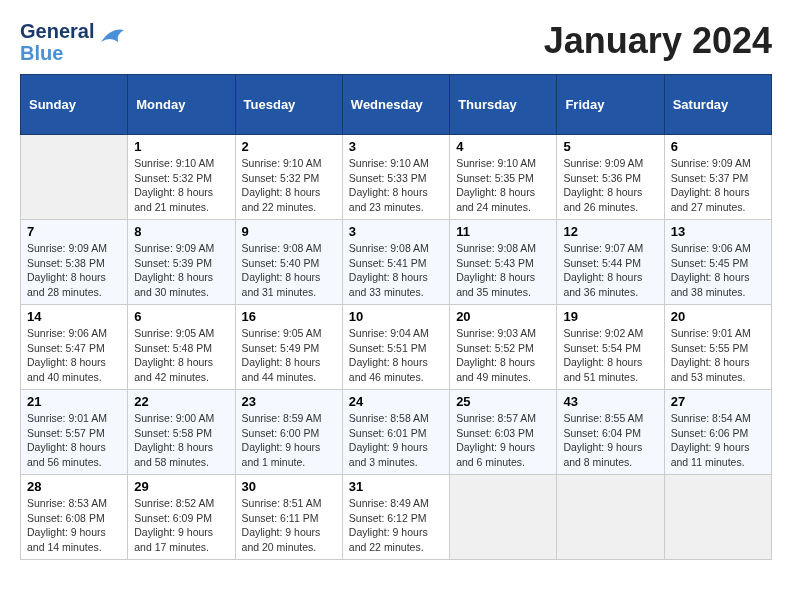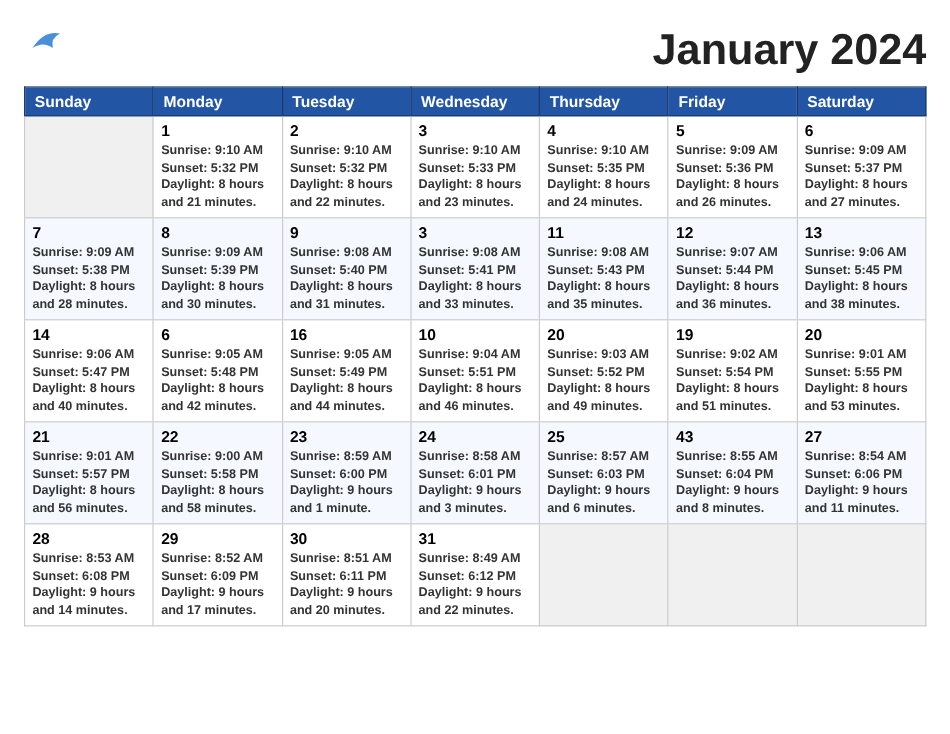--- a/index.html
+++ b/index.html
@@ -35,21 +35,21 @@
     }
     .calendar-table {
       width: 100%;
       border-collapse: collapse;
       font-size: 11px;
     }
     .calendar-table th {
       background-color: #2255a4;
       color: #fff;
       text-align: left;
-      padding: 4px 8px;
+      padding: 22px 8px;
       font-size: 13px;
       font-weight: bold;
       border: 1px solid #1a3a6b;
     }
     .calendar-table td {
       border: 1px solid #ccc;
       vertical-align: top;
       padding: 4px 6px;
       width: calc(100% / 7);
       height: 85px;
@@ -57,38 +57,41 @@
     .day-number {
       font-weight: bold;
       font-size: 13px;
       margin-bottom: 2px;
       display: block;
     }
     .day-info {
       color: #333;
       font-size: 10.5px;
       line-height: 1.4;
-      font-weight: bold;
     }
     .row-even td {
       background-color: #f5f8ff;
     }
     .row-odd td {
       background-color: #ffffff;
     }
     .empty-cell {
       background-color: #f0f0f0 !important;
     }
   </style>
 </head>
 <body>
 
 <div class="header">
   <div class="logo">
   <div style="display:flex;align-items:center;gap:0px;">
+    <div style="display:flex;flex-direction:column;line-height:1.1;">
+      <span style="font-size:20px;font-weight:bold;color:#1a3a6b;">General</span>
+      <span style="font-size:20px;font-weight:bold;color:#4a90d9;">Blue</span>
+    </div>
     <svg width="30" height="30" viewBox="0 0 30 30" style="margin-left:2px;margin-bottom:10px;">
       <path d="M5,20 Q15,5 28,8 Q20,12 22,20 Q14,14 5,20Z" fill="#4a90d9"></path>
     </svg>
   </div>
 </div>
   <div class="title-block">
     <div class="month-title">January 2024</div>
   </div>
 </div>
 

